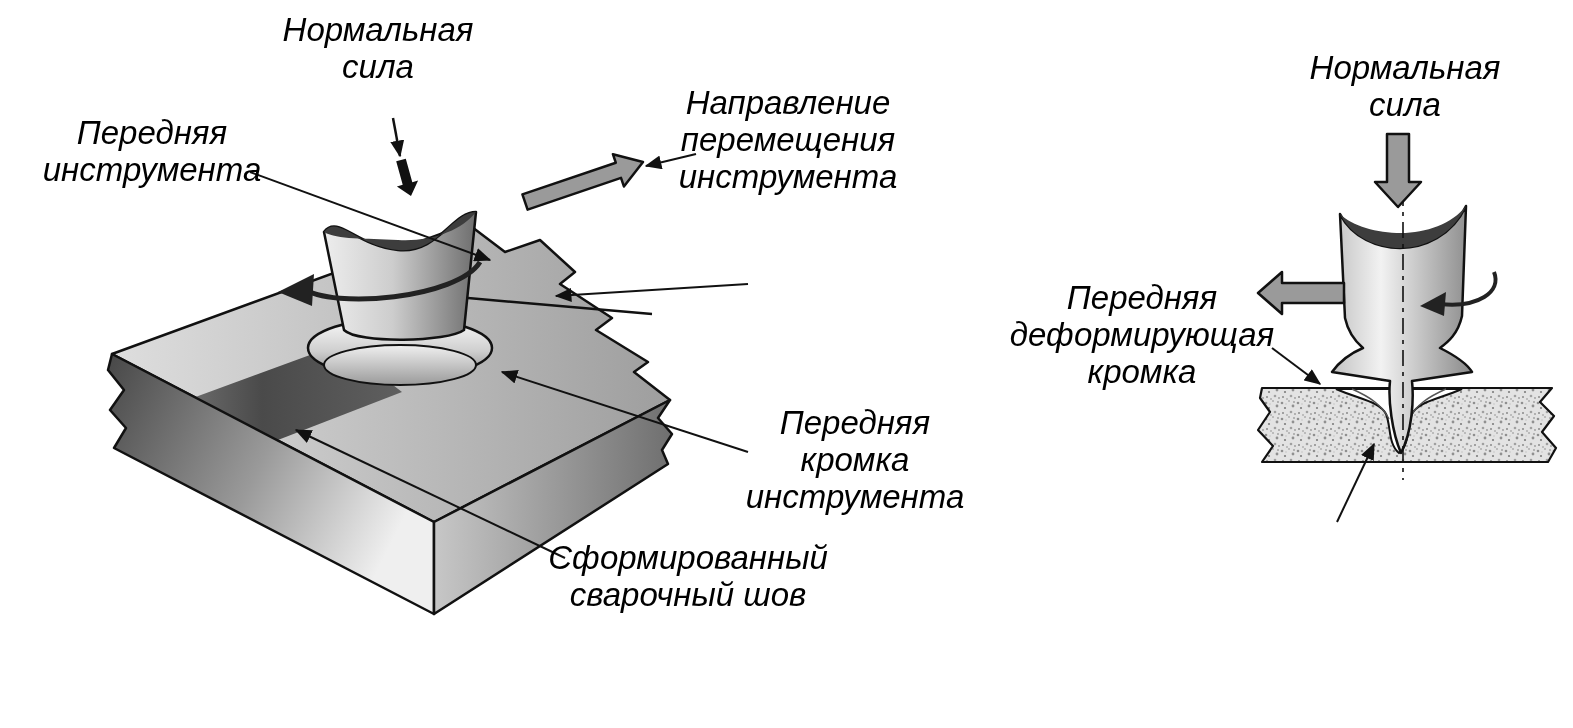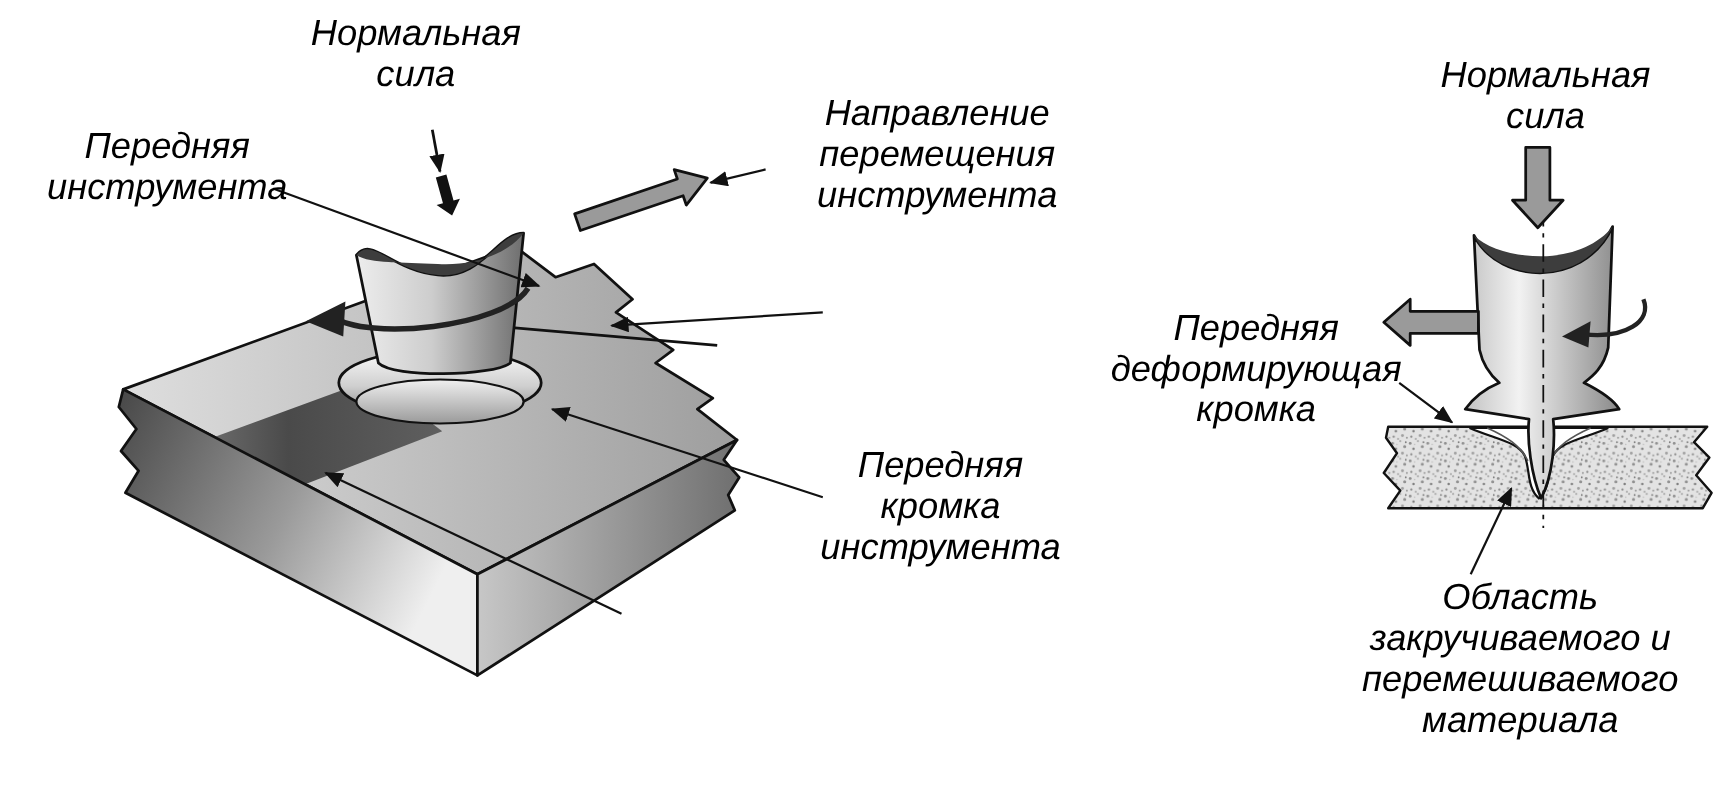--- a/index.html
+++ b/index.html
@@ -154,35 +154,33 @@
       </g>
     </g>
   </svg>
 
   <div class="label" style="left:378px;top:12px">Нормальная
 сила</div>
 
   <div class="label" style="left:152px;top:115px">Передняя
 инструмента</div>
 
-  <div class="label" style="left:852px;top:85px">Направление
+  <div class="label" style="left:788px;top:85px">Направление
 перемещения
 инструмента</div>
 
 
   <div class="label" style="left:855px;top:405px">Передняя
 кромка
 инструмента</div>
 
+  <div class="label" style="left:688px;top:540px">Сформированный
+сварочный шов</div>
 
   <div class="label" style="left:1405px;top:50px">Нормальная
 сила</div>
 
   <div class="label" style="left:1142px;top:280px">Передняя
 деформирующая
 кромка</div>
 
-  <div class="label" style="left:1382px;top:525px">Область
-закручиваемого и
-перемешиваемого
-материала</div>
 
 </div>
 
 </body></html>

